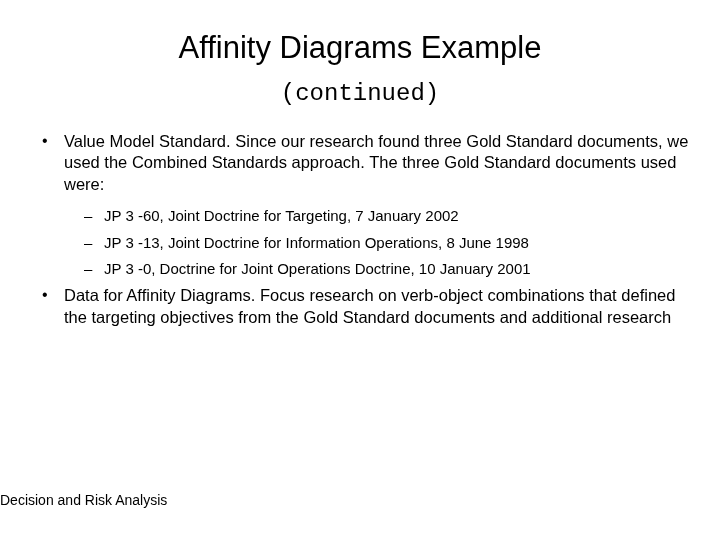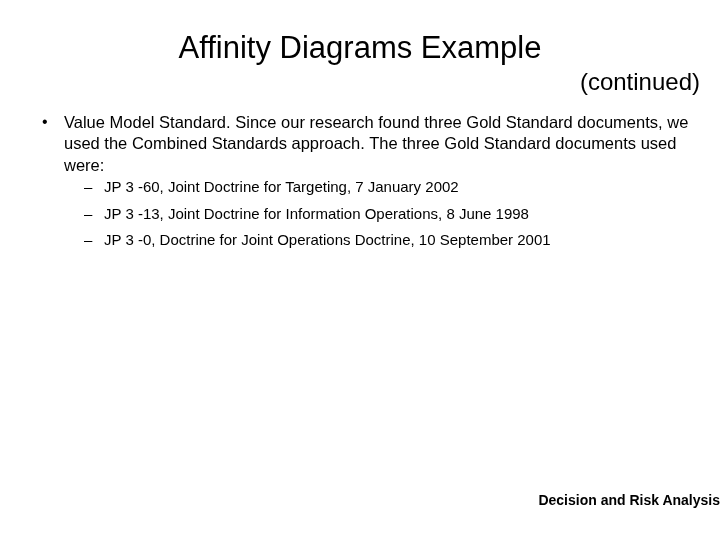--- a/index.html
+++ b/index.html
@@ -9,27 +9,28 @@
       background: white;
       font-family: Arial, Helvetica, sans-serif;
       color: #000;
       padding: 30px 20px 20px 20px;
       position: relative;
     }
     .title {
       text-align: center;
       font-size: 31px;
       font-weight: normal;
-      margin-bottom: 2px;
+      margin-bottom: 14px;
     }
     .subtitle {
-      text-align: right;
+      text-align: center;
       font-size: 24px;
       font-weight: normal;
-      margin-bottom: 16px;
+      margin-bottom: 24px;
+      font-family: Liberation Mono, monospace;
     }
     ul.main-list {
       list-style: none;
       padding-left: 22px;
     }
     ul.main-list > li {
       position: relative;
       padding-left: 22px;
       font-size: 16.5px;
       line-height: 1.3;
@@ -38,55 +39,57 @@
     ul.main-list > li::before {
       content: "•";
       position: absolute;
       left: 0;
       top: 0;
       font-size: 16px;
     }
     ul.sub-list {
       list-style: none;
       padding-left: 20px;
-      margin-top: 1px;
+      margin-top: 11px;
     }
     ul.sub-list > li {
       position: relative;
       padding-left: 20px;
       font-size: 15px;
       line-height: 1.35;
       margin-bottom: 6px;
     }
     ul.sub-list > li::before {
       content: "–";
       position: absolute;
       left: 0;
       top: 0;
     }
     .footer {
       position: absolute;
       bottom: 32px;
       left: 0;
       right: 0;
-      text-align: right;
+      text-align: left;
       font-size: 14px;
-      font-weight: bold;
     }
   </style>
 </head>
 <body>
 
 <h1 class="title">Affinity Diagrams Example</h1>
 <h2 class="subtitle">(continued)</h2>
 
 <ul class="main-list">
   <li>
     <span>Value Model Standard. Since our research found three Gold Standard documents, we used the Combined Standards approach. The three Gold Standard documents used were:</span>
     <ul class="sub-list">
       <li>JP 3 -60, Joint Doctrine for Targeting, 7 January 2002</li>
       <li>JP 3 -13, Joint Doctrine for Information Operations, 8 June 1998</li>
-      <li>JP 3 -0, Doctrine for Joint Operations Doctrine, 10 September 2001</li>
+      <li>JP 3 -0, Doctrine for Joint Operations Doctrine, 10 January 2001</li>
     </ul>
+  </li>
+  <li>
+    <span>Data for Affinity Diagrams. Focus research on verb-object combinations that defined the targeting objectives from the Gold Standard documents and additional research</span>
   </li>
 </ul>
 
 <div class="footer">Decision and Risk Analysis</div>
 
 </body></html>

